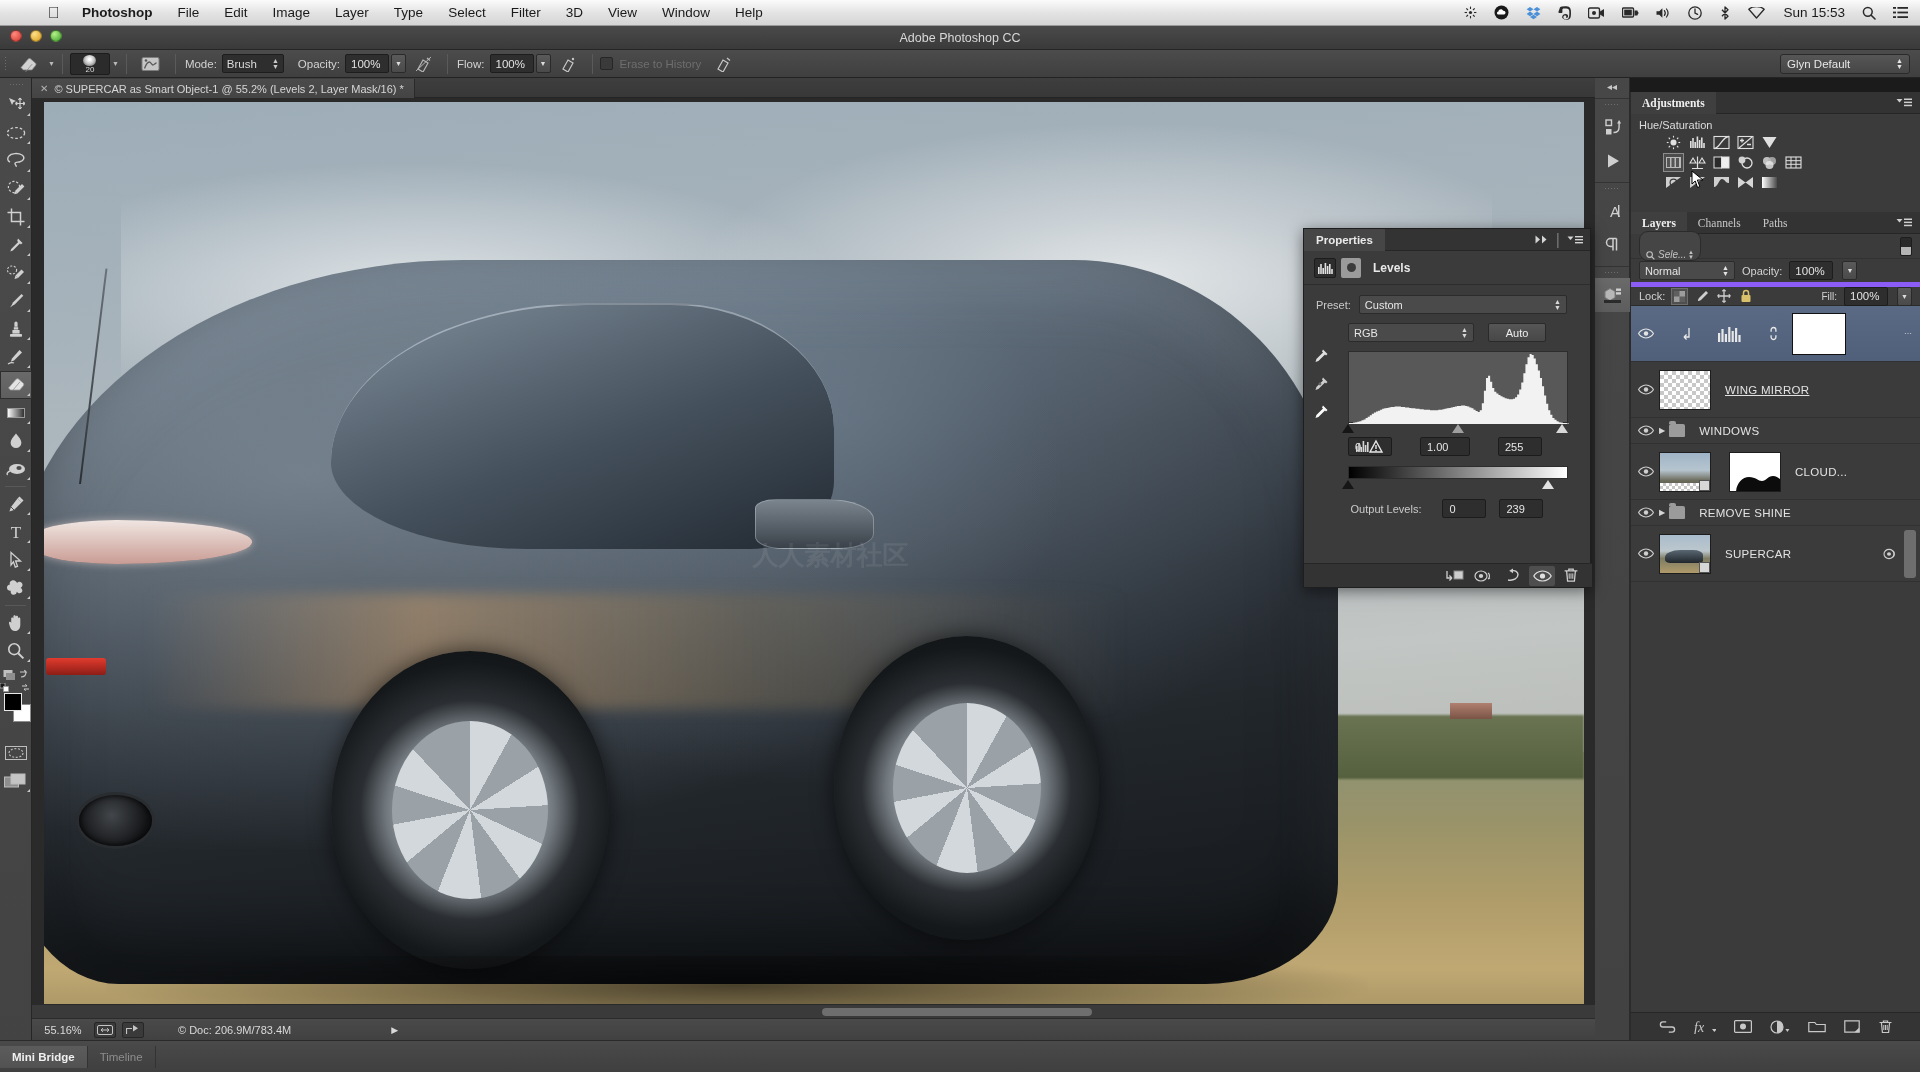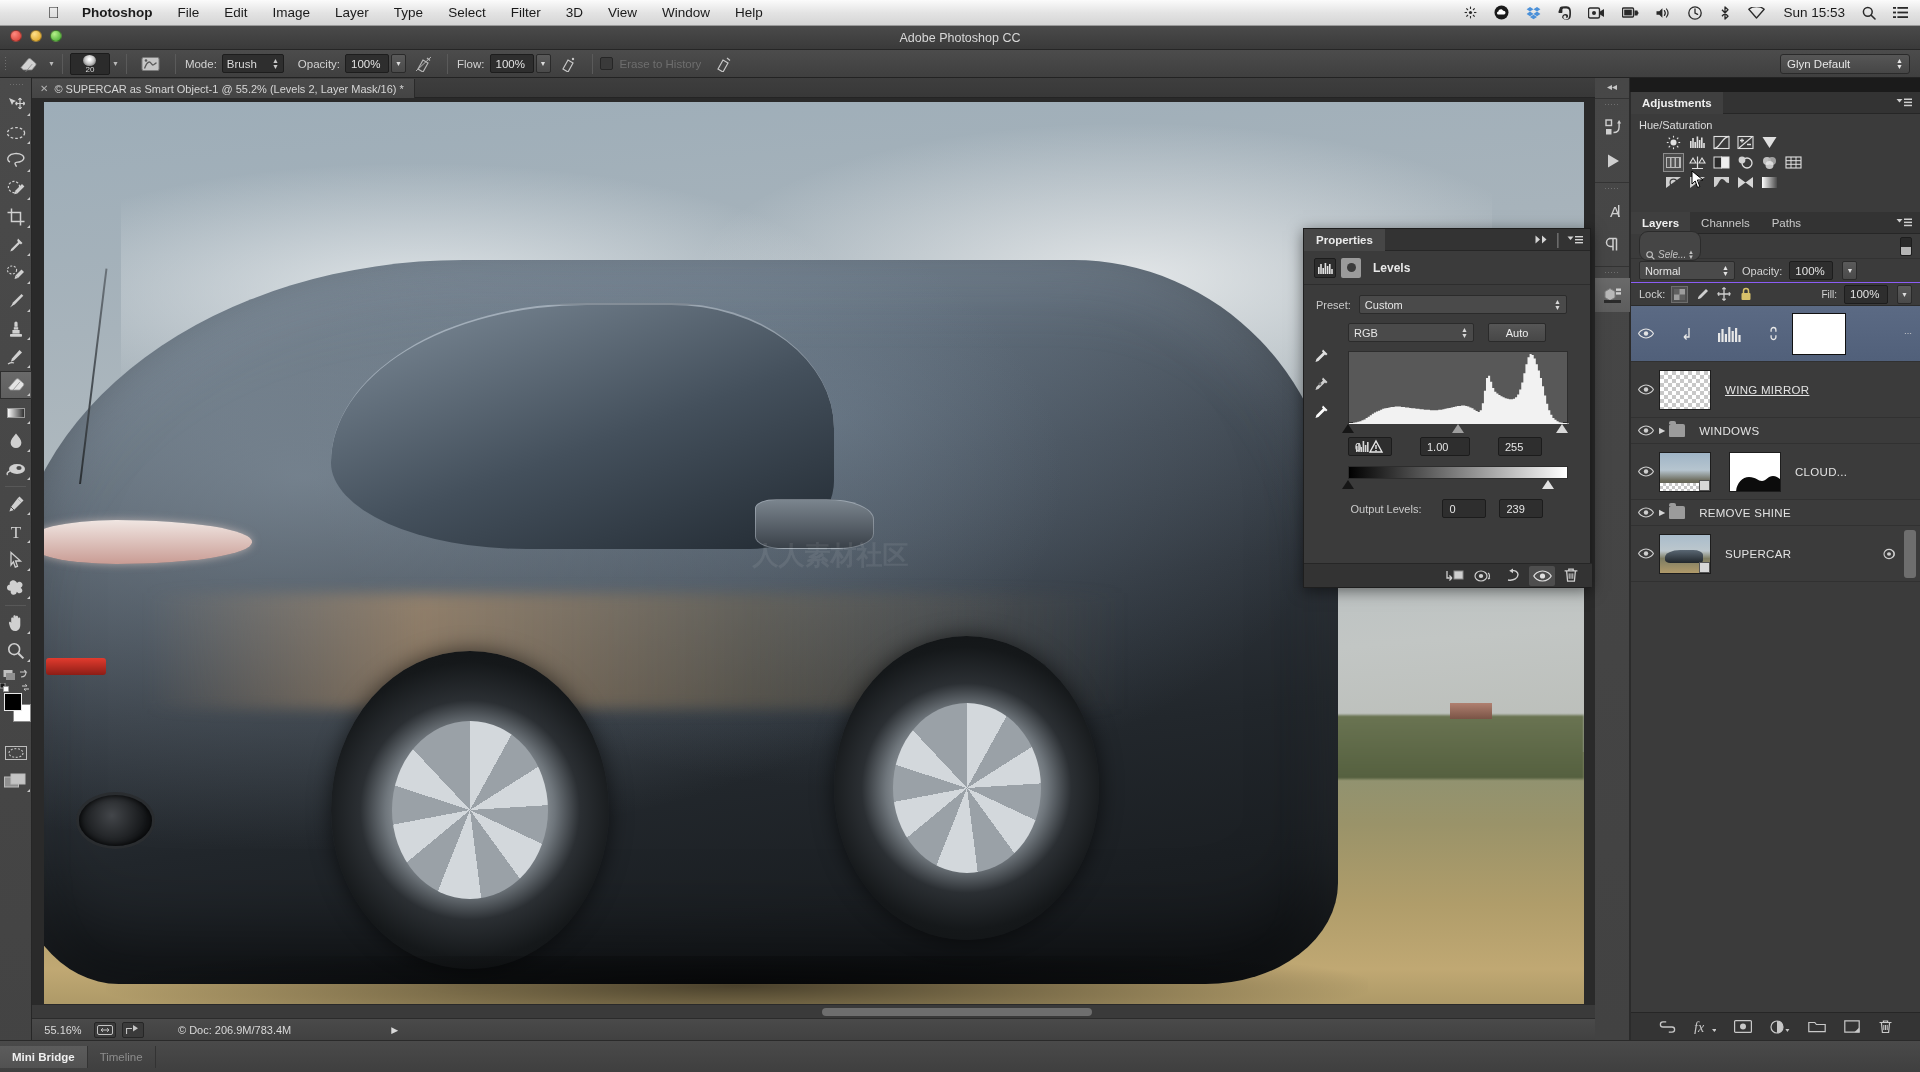--- a/index.html
+++ b/index.html
@@ -261,21 +261,21 @@
   .outhandles { position: relative; margin-left: 32px; width: 220px; height: 12px; }
   .outrow { display: flex; align-items: center; justify-content: center; margin-top: 8px; gap: 13px; }
   .pp-footer { position: absolute; left: 0; bottom: 0; width: 288px; height: 24px;
     background: #333; border-top: 1px solid #262626; display: flex; align-items: center; justify-content: flex-end; padding-right: 8px; gap: 3px; }
   .pf-btn { width: 26px; height: 20px; display: flex; align-items: center; justify-content: center; border-radius: 2px; }
   .pf-btn.sel { background: #4e4e4e; }
 
   
   .adjpanel { position: absolute; left: 1630px; top: 92px; width: 290px; height: 120px;
     background: #3b3b3b; border-left: 1px solid #2b2b2b; }
-  .panel-tabrow { height: 22px; background: #333; display: flex; align-items: center; border-bottom: 1px solid #262626; }
+  .panel-tabrow { height: 22px; background: #333; display: flex; align-items: center; border-bottom: 1px solid #262626; font-family: Liberation Serif, serif; }
   .panel-tab { height: 22px; padding: 0 11px; display: flex; align-items: center; font-size: 11.5px; color: #c9c9c9; }
   .panel-tab.active { background: #3f3f3f; color: #f0f0f0; font-weight: bold; }
   .panel-menu { margin-left: auto; padding-right: 8px; display: flex; align-items: center; gap: 3px; }
   .adj-sub { padding: 5px 0 3px 8px; font-size: 11px; color: #dcdcdc; }
   .adj-grid { display: flex; flex-direction: column; gap: 3px; padding-left: 33px; }
   .adj-row { display: flex; gap: 5px; }
   .adj-ic { width: 19px; height: 17px; display: flex; align-items: center; justify-content: center; }
   .adj-ic.sel { outline: 1px solid #8c8c8c; background: #4c4c4c; }
 
   
@@ -283,21 +283,21 @@
     background: #3b3b3b; border-left: 1px solid #2b2b2b; }
   .lp-filter { height: 24px; display: flex; align-items: center; padding: 0 8px; gap: 6px; }
   .lp-filtersel { height: 30px; width: 62px; background: #454545; border: 1px solid #2b2b2b; border-radius: 9px;
     display: flex; align-items: flex-end; padding: 0 6px; font-size: 10px; color: #c3c3c3; font-style: italic; }
   .lp-filtersel .spin { margin-left: auto; font-size: 6px; line-height: 5px; text-align: center; }
   .lp-toggle { margin-left: auto; width: 12px; height: 19px; background: linear-gradient(180deg,#2a2a2a 55%, #b5b5b5 55%); border: 1px solid #1d1d1d; border-radius: 2px; }
   .lp-blend { height: 24px; display: flex; align-items: center; padding: 0 8px; gap: 7px; border-top: 1px solid #323232; }
   .lp-blendsel { height: 19px; width: 96px; background: #4a4a4a; border: 1px solid #2b2b2b; border-radius: 2px;
     display: flex; align-items: center; padding: 0 5px; font-size: 11px; color: #e4e4e4; }
   .lp-blendsel .spin { margin-left: auto; font-size: 7px; line-height: 6px; text-align: center; }
-  .lp-lock { height: 24px; display: flex; align-items: center; padding: 0 8px; gap: 7px; border-top: 1px solid #8b5cf6; border-bottom: 1px solid #2b2b2b; }
+  .lp-lock { height: 24px; display: flex; align-items: center; padding: 0 8px; gap: 7px; border-top: 5px solid #8b5cf6; border-bottom: 1px solid #2b2b2b; }
   .lock-ic { width: 15px; height: 15px; display: flex; align-items: center; justify-content: center; }
   .lock-ic.on { background: #4f4f4f; outline: 1px solid #6d6d6d; }
   .lp-list { position: relative; }
   .lrow { display: flex; align-items: center; height: 56px; border-bottom: 1px solid #313131; padding-left: 2px; position: relative; }
   .lrow.sel { background: linear-gradient(180deg,#5b6a84,#51607a); }
   .lrow.group { height: 26px; }
   .eye { width: 26px; display: flex; align-items: center; justify-content: center; }
   .thumb { width: 52px; height: 40px; border: 1px solid #1d1d1d; position: relative; overflow: hidden; flex: none; }
   .checker { background-image:
       linear-gradient(45deg,#c8c8c8 25%,transparent 25%,transparent 75%,#c8c8c8 75%),

